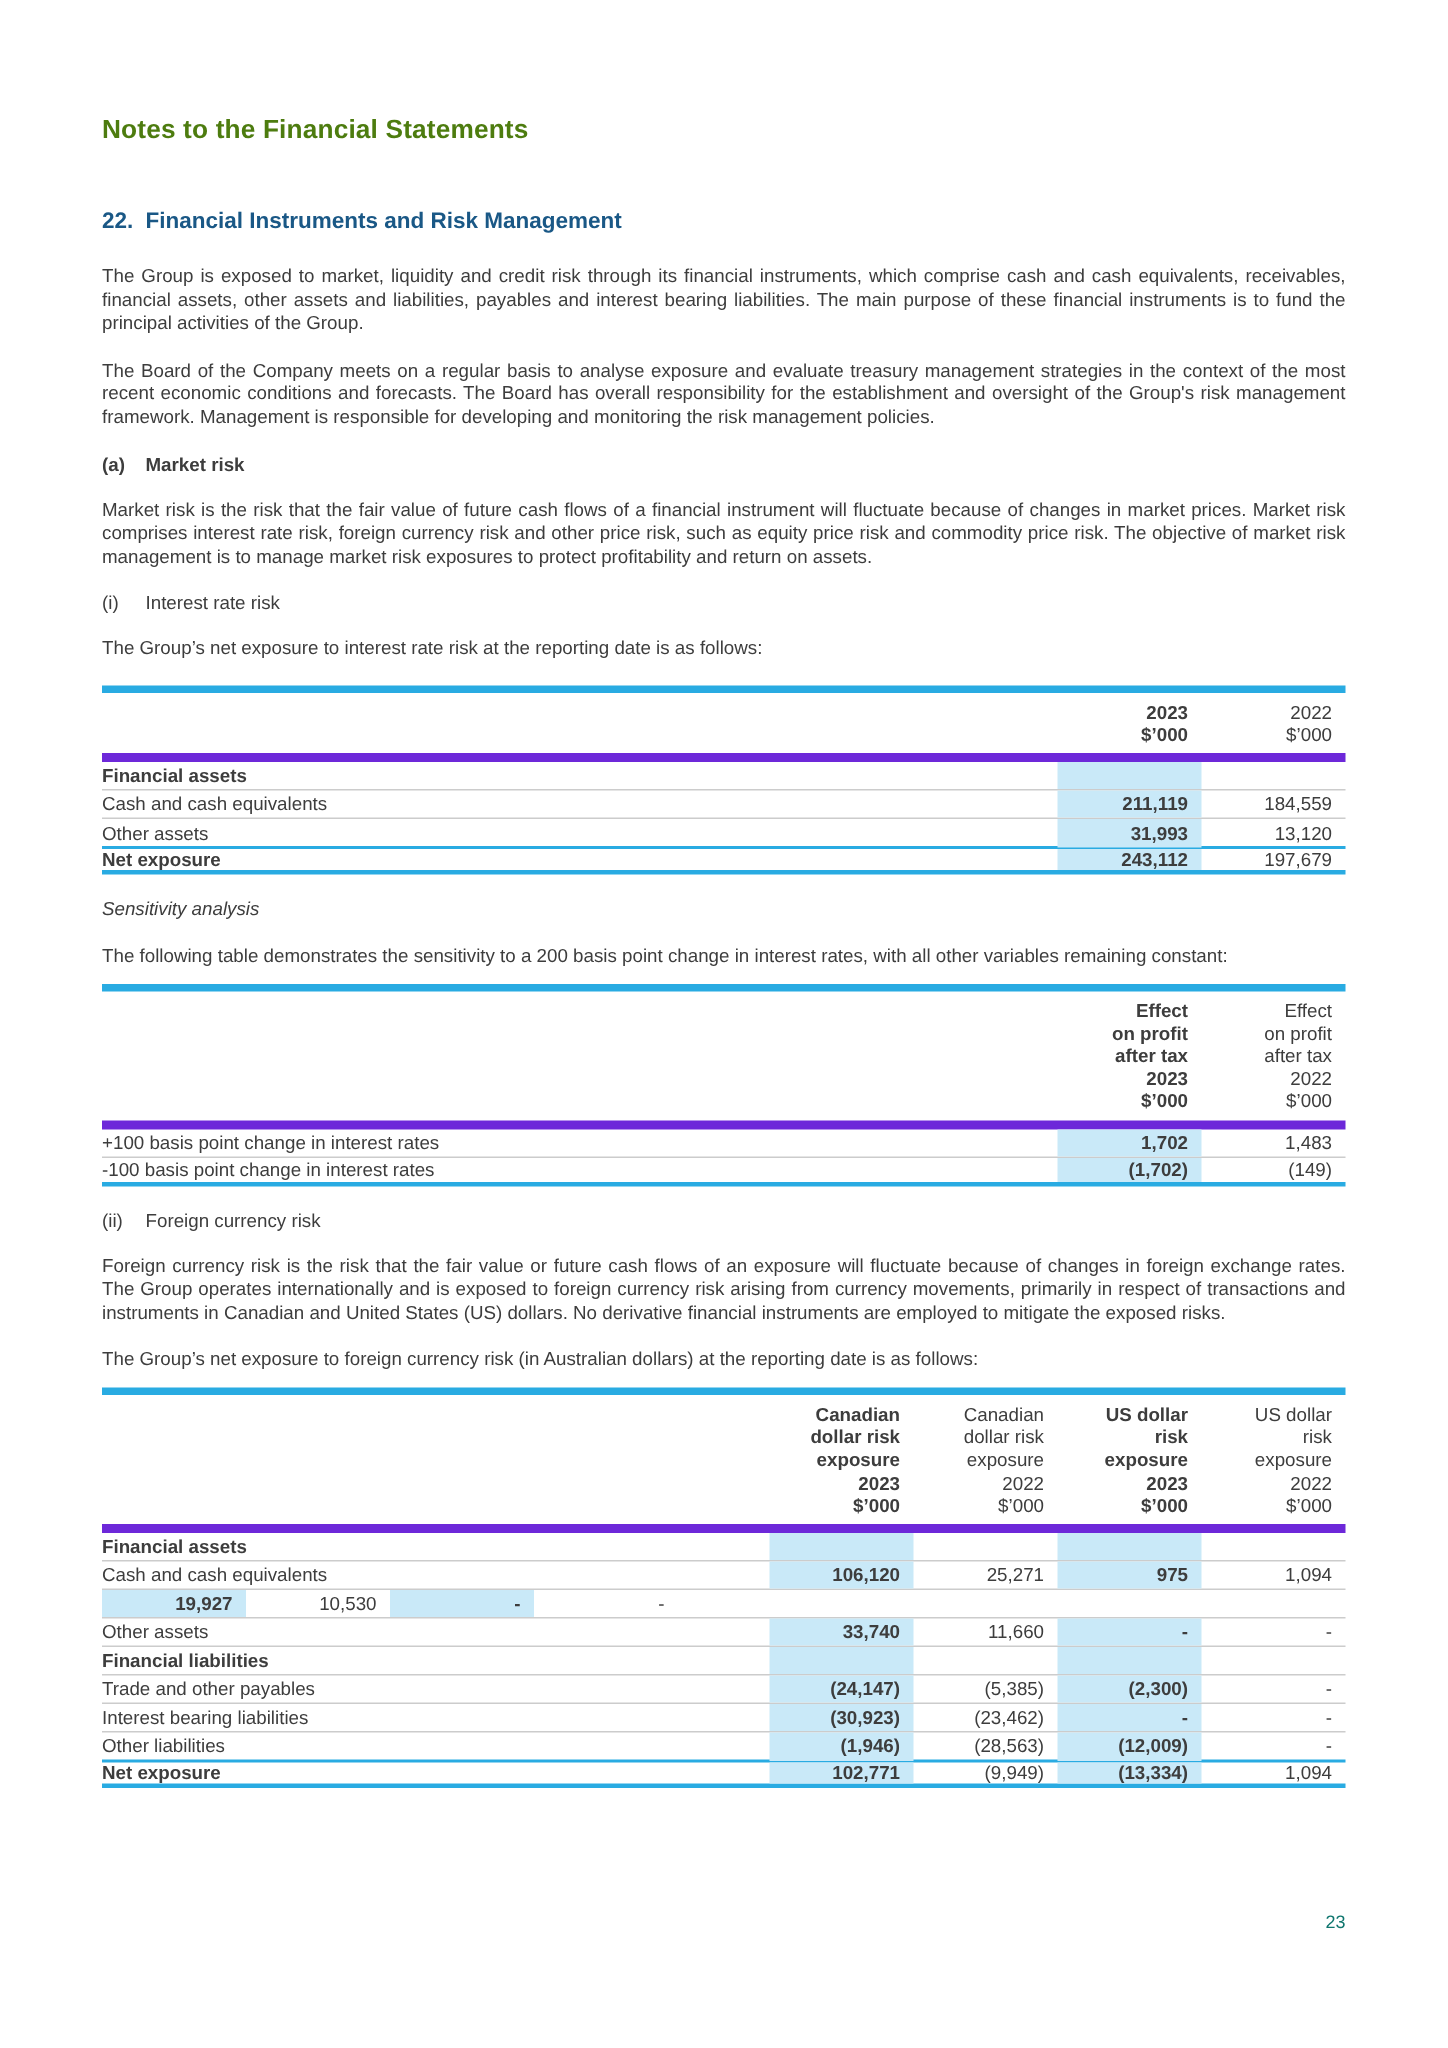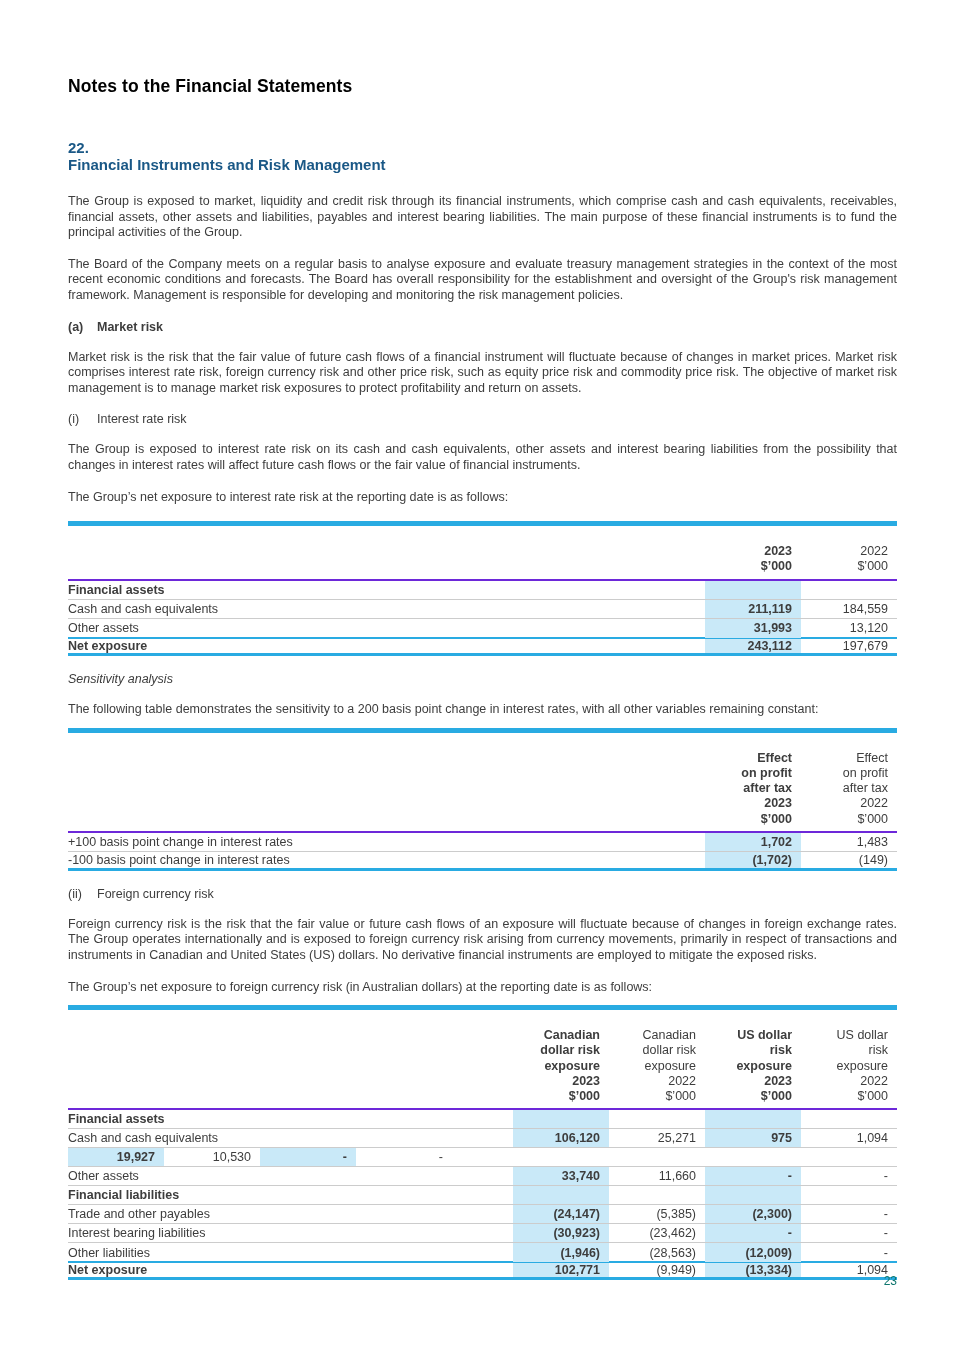--- a/index.html
+++ b/index.html
@@ -10,33 +10,32 @@
     color: #3d3d3d;
     position: relative;
     overflow: hidden;
   }
   .page {
     position: absolute; top: 0; left: 0;
     width: 965px; height: 1365px;
     padding: 76px 68px 0 68px;
   }
   h1.doc-title {
-    color: #000000;
+    color: #4d7c0f;
     font-size: 17.5px;
     font-weight: bold;
     margin-bottom: 42px;
     letter-spacing: 0.1px;
   }
   .sec-heading {
     color: #1a5886;
     font-size: 15px;
     font-weight: bold;
     display: flex;
     margin-bottom: 21px;
-    flex-direction: column;
   }
   .sec-heading .sec-num { width: 29px; flex: none; }
   p.body {
     font-size: 12.5px;
     line-height: 15.6px;
     text-align: justify;
     margin-bottom: 16px;
   }
   p.body.no-justify { text-align: left; }
   .sub-heading {
@@ -51,22 +50,22 @@
 
   
   .tbl {
     border-top: 5px solid #29abe2;
     margin-top: 16px;
     margin-bottom: 16px;
     font-size: 12.5px;
   }
   .thead {
     display: flex;
-    border-bottom: 2px solid #6d28d9;
-    padding-top: 18px;
+    border-bottom: 6px solid #6d28d9;
+    padding-top: 6px;
     padding-bottom: 4px;
   }
   .thead .hcol {
     width: 96px; flex: none;
     text-align: right;
     padding-right: 9px;
     line-height: 15.2px;
   }
   .thead .lbl-spacer { flex: 1; }
   .trow {
@@ -121,21 +120,20 @@
   <div class="sub-heading bold">
     <span class="sub-label">(a)</span>
     <span>Market risk</span>
   </div>
   <p class="body">Market risk is the risk that the fair value of future cash flows of a financial instrument will fluctuate because of changes in market prices. Market risk comprises interest rate risk, foreign currency risk and other price risk, such as equity price risk and commodity price risk. The objective of market risk management is to manage market risk exposures to protect profitability and return on assets.</p>
 
   <div class="sub-heading">
     <span class="sub-label">(i)</span>
     <span>Interest rate risk</span>
   </div>
-  <p class="body">The Group is exposed to interest rate risk on its cash and cash equivalents, other assets and interest bearing liabilities from the possibility that changes in interest rates will affect future cash flows or the fair value of financial instruments.</p>
   <p class="body no-justify">The Group’s net exposure to interest rate risk at the reporting date is as follows:</p>
 
   <div class="tbl">
     <div class="thead">
       <div class="lbl-spacer"></div>
       <div class="hcol bold">
         <div>2023</div>
         <div>$’000</div>
       </div>
       <div class="hcol">

